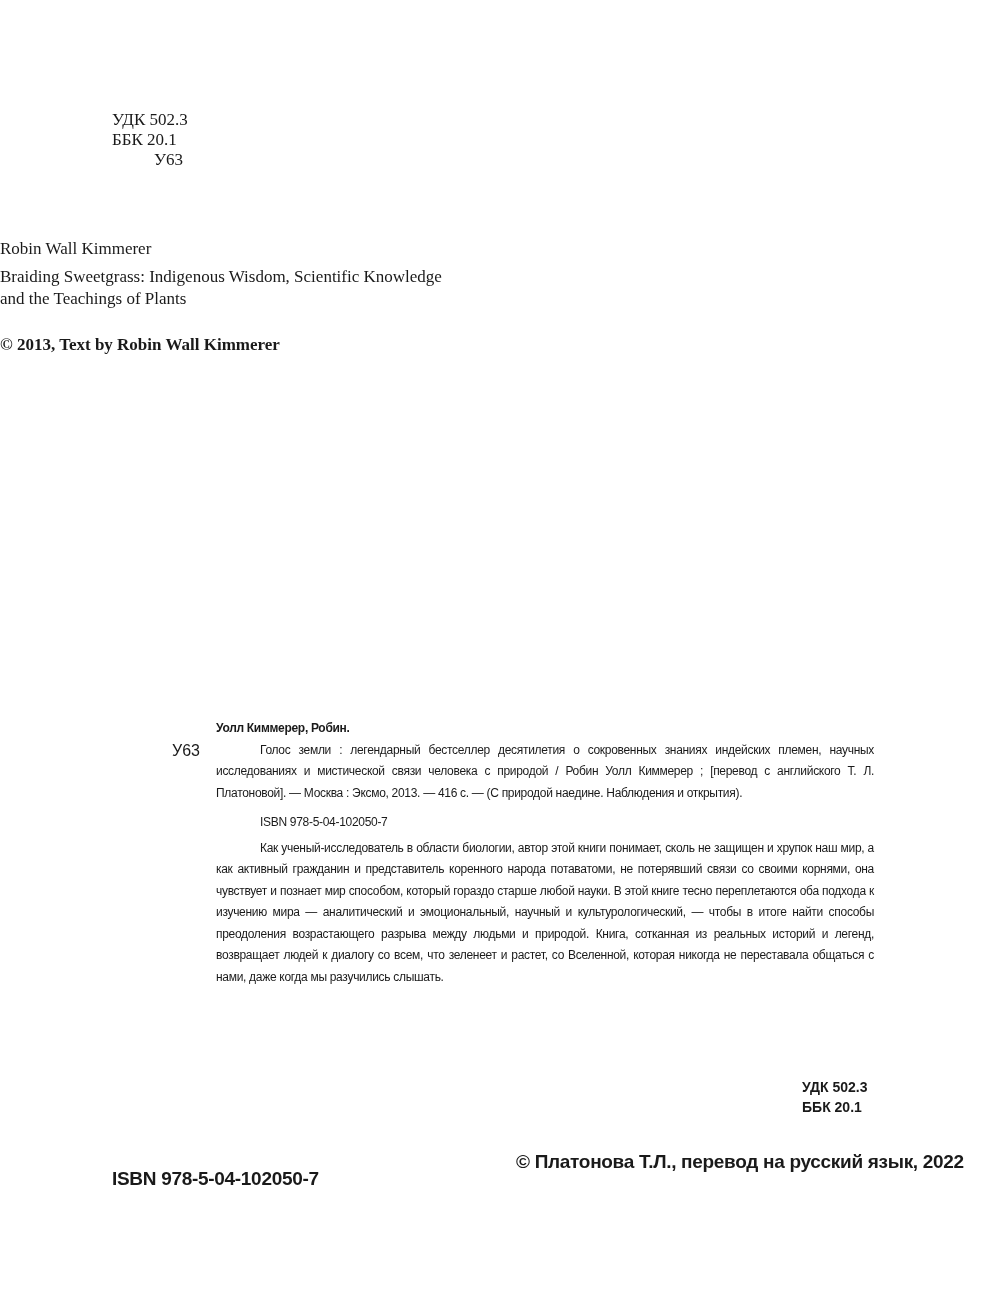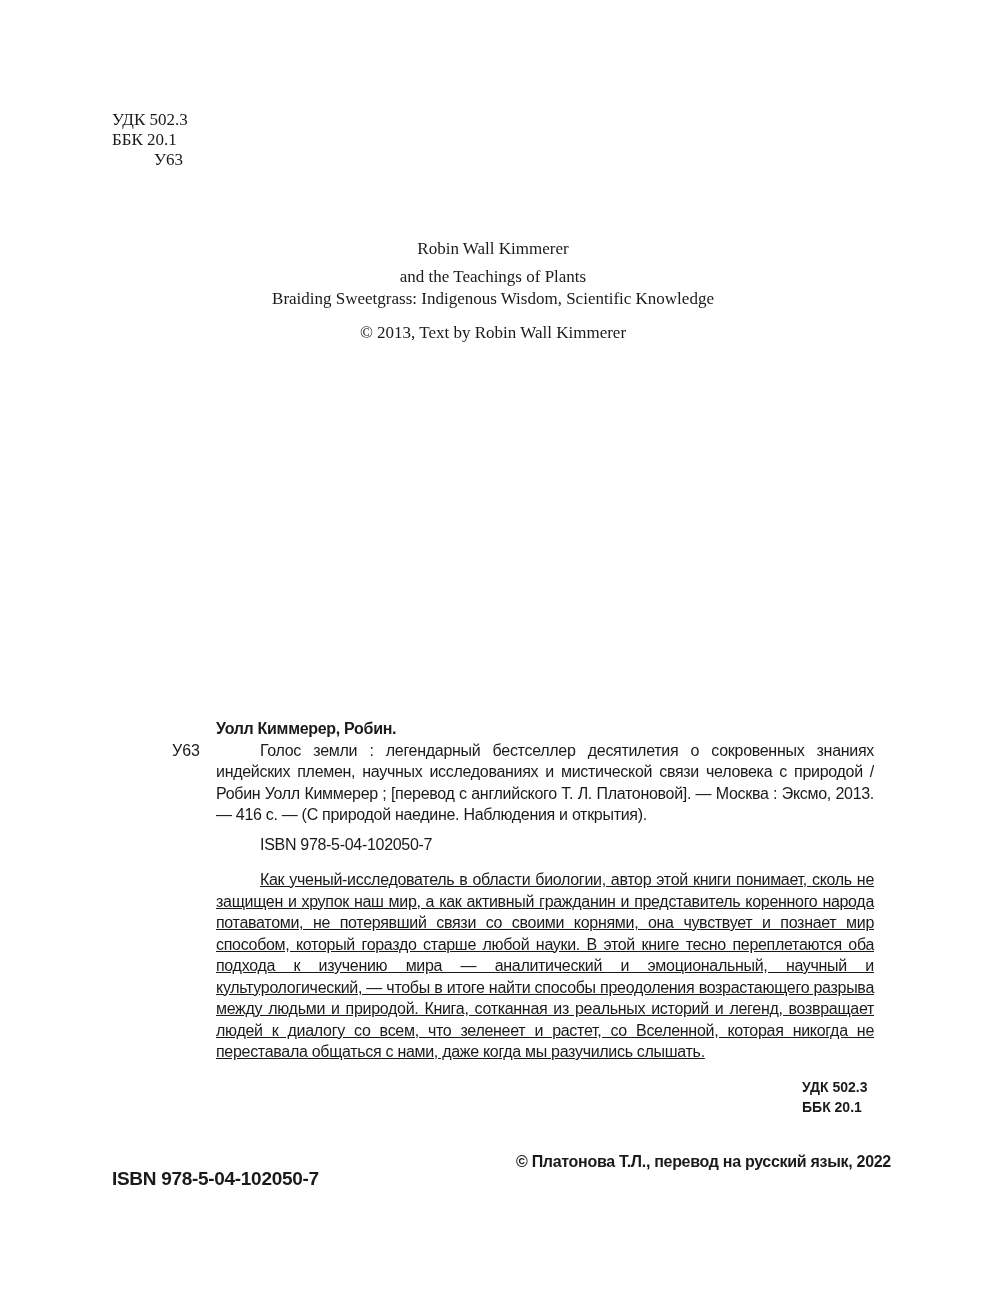--- a/index.html
+++ b/index.html
@@ -25,55 +25,53 @@
       line-height: 20px;
     }
     .class-block .line { white-space: nowrap; }
     .class-block .author-mark { padding-left: 42px; }
 
     
     .orig-block {
       left: 0;
       width: 986px;
       top: 238px;
-      text-align: center;
       font-size: 17px;
       line-height: 22px;
     }
     .orig-block .author { margin-bottom: 6px; }
     .orig-block .title-line { }
-    .orig-block .copyright { margin-top: 12px; }
+    .orig-block .copyright { margin-top: 24px; font-weight: bold; }
 
     
     .biblio {
       left: 216px;
       top: 718px;
       width: 658px;
       font-family: "Liberation Sans", "DejaVu Sans", sans-serif;
-      font-size: 16px;
+      font-size: 12px;
       line-height: 21.5px;
       letter-spacing: -0.3px;
     }
     .biblio .heading {
       font-weight: bold;
       margin-bottom: 0;
     }
     .biblio .entry {
       text-align: justify;
       text-indent: 44px;
     }
     .biblio .isbn-line {
       margin-top: 8px;
       padding-left: 44px;
     }
     .biblio .annotation {
-      margin-top: 14px;
+      margin-top: 4px;
       text-align: justify;
       text-indent: 44px;
-      text-decoration: underline;
     }
     .author-mark-left {
       left: 172px;
       top: 740px;
       font-family: "Liberation Sans", "DejaVu Sans", sans-serif;
       font-size: 16px;
       line-height: 21.5px;
     }
 
     
@@ -94,40 +92,40 @@
       font-size: 19px;
       font-weight: bold;
       letter-spacing: -0.3px;
     }
 
     
     .copyrights {
       left: 516px;
       top: 1152px;
       font-family: "Liberation Sans", "DejaVu Sans", sans-serif;
-      font-size: 16px;
+      font-size: 19px;
       line-height: 20px;
       font-weight: bold;
       letter-spacing: -0.3px;
       white-space: nowrap;
     }
   </style>
 </head>
 <body>
 
 <div class="abs class-block">
   <div class="line">УДК 502.3</div>
   <div class="line">ББК 20.1</div>
   <div class="line author-mark">У63</div>
 </div>
 
 <div class="abs orig-block">
   <div class="author">Robin Wall Kimmerer</div>
+  <div class="title-line">Braiding Sweetgrass: Indigenous Wisdom, Scientific Knowledge</div>
   <div class="title-line">and the Teachings of Plants</div>
-  <div class="title-line">Braiding Sweetgrass: Indigenous Wisdom, Scientific Knowledge</div>
   <div class="copyright">© 2013, Text by Robin Wall Kimmerer</div>
 </div>
 
 <div class="abs author-mark-left">У63</div>
 
 <div class="abs biblio">
   <div class="heading">Уолл Киммерер, Робин.</div>
   <div class="entry">Голос земли : легендарный бестселлер десятилетия о сокровенных знаниях индейских племен, научных исследованиях и мистической связи человека с природой / Робин Уолл Киммерер ; [перевод с английского Т. Л. Платоновой]. — Москва : Эксмо, 2013. — 416 с. — (С природой наедине. Наблюдения и открытия).</div>
   <div class="isbn-line">ISBN 978-5-04-102050-7</div>
   <div class="annotation">Как ученый-исследователь в области биологии, автор этой книги понимает, сколь не защищен и хрупок наш мир, а как активный гражданин и представитель коренного народа потаватоми, не потерявший связи со своими корнями, она чувствует и познает мир способом, который гораздо старше любой науки. В этой книге тесно переплетаются оба подхода к изучению мира — аналитический и эмоциональный, научный и культурологический, — чтобы в итоге найти способы преодоления возрастающего разрыва между людьми и природой. Книга, сотканная из реальных историй и легенд, возвращает людей к диалогу со всем, что зеленеет и растет, со Вселенной, которая никогда не переставала общаться с нами, даже когда мы разучились слышать.</div>

